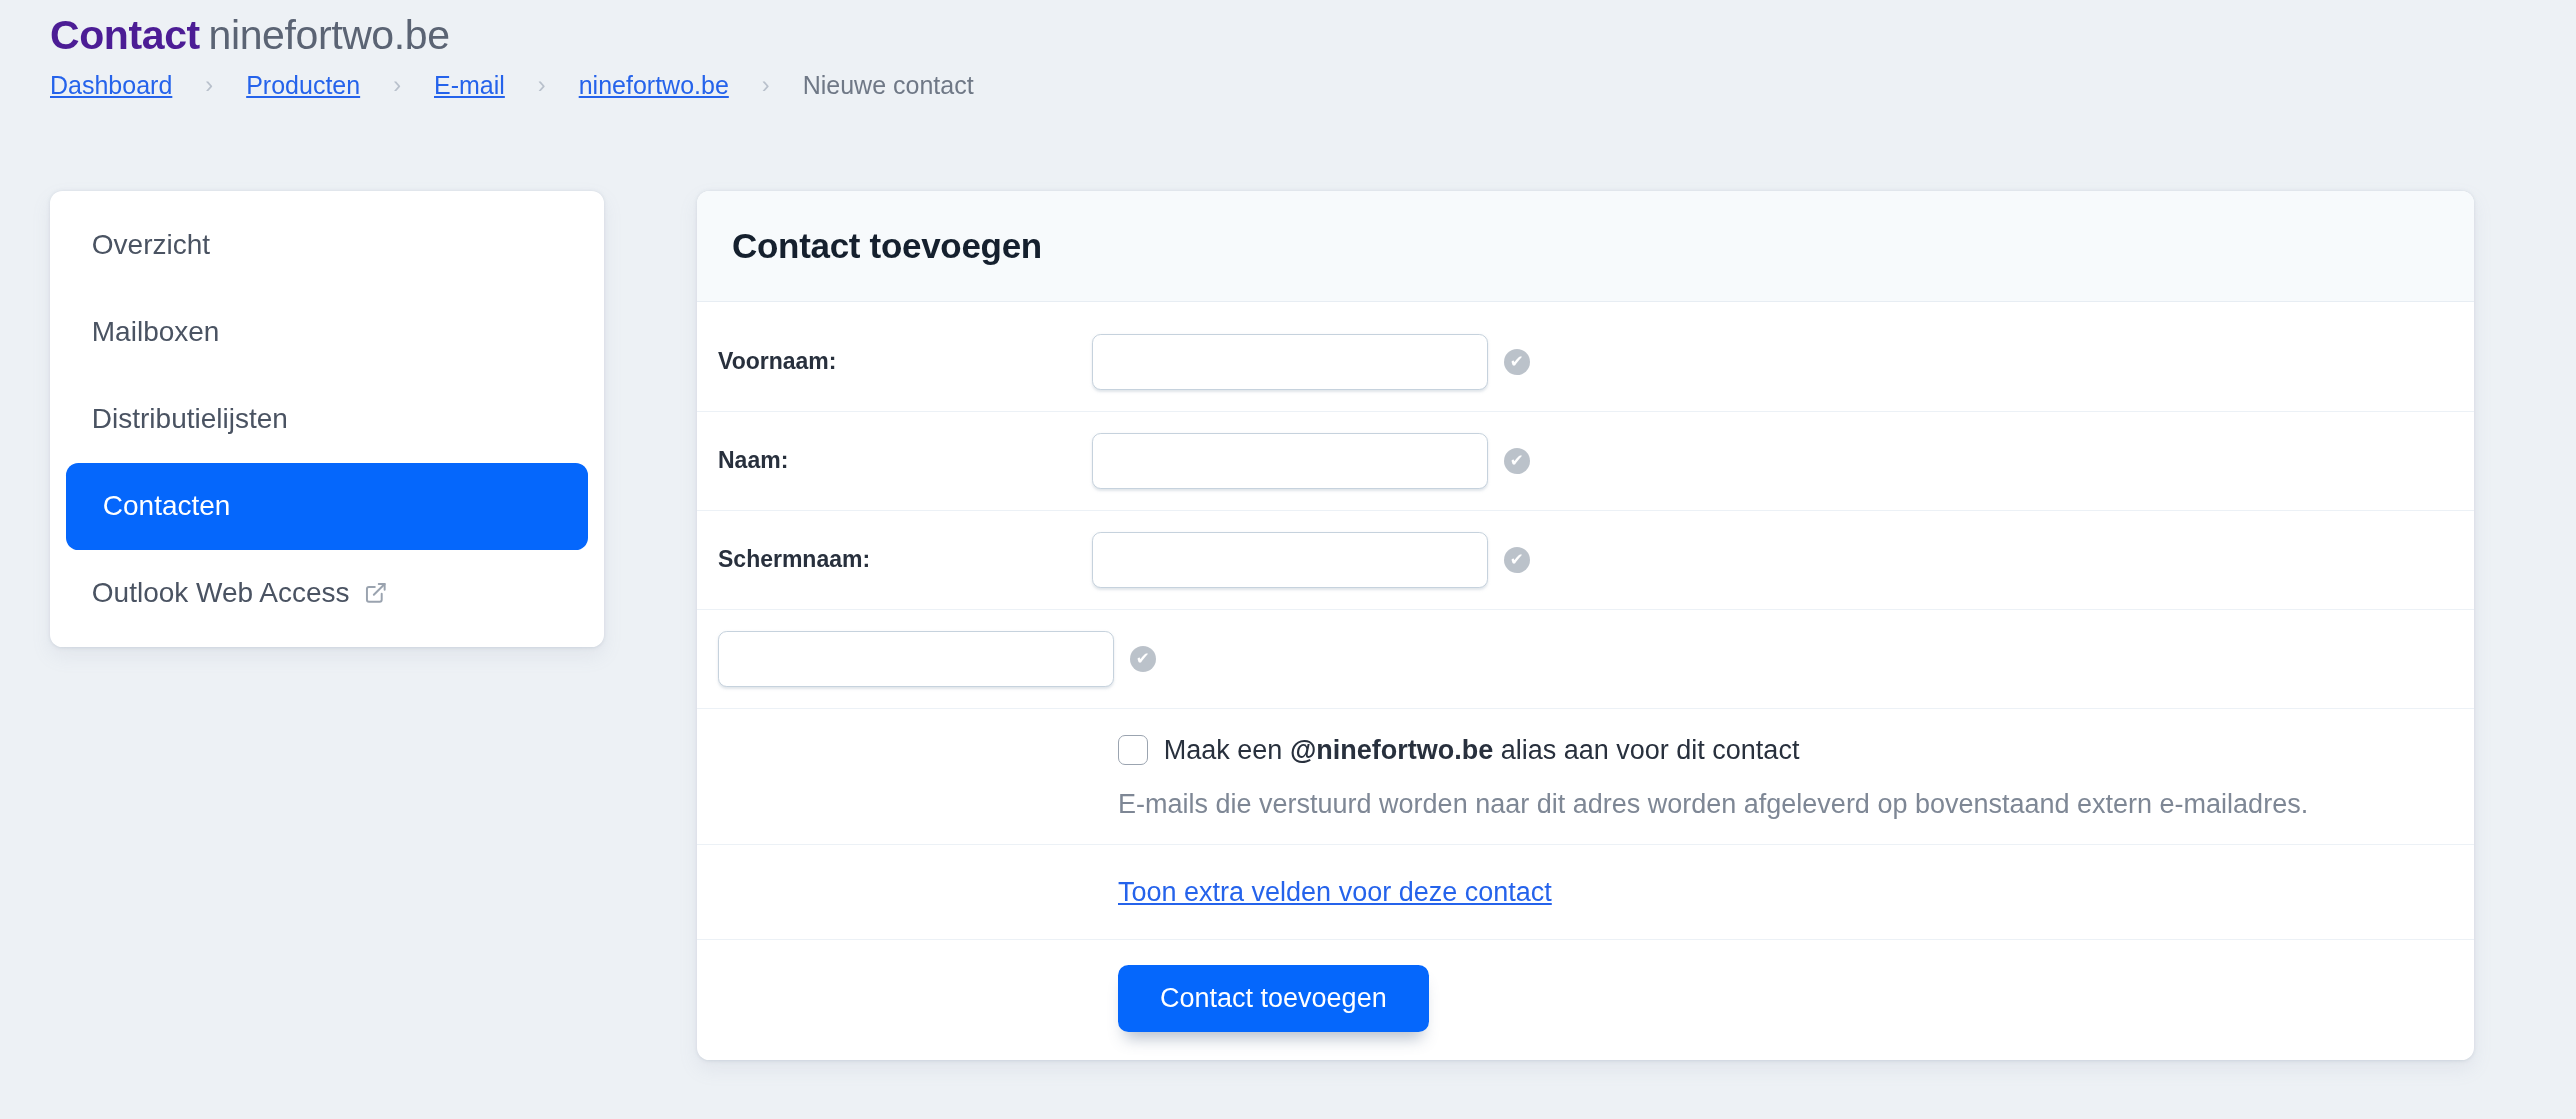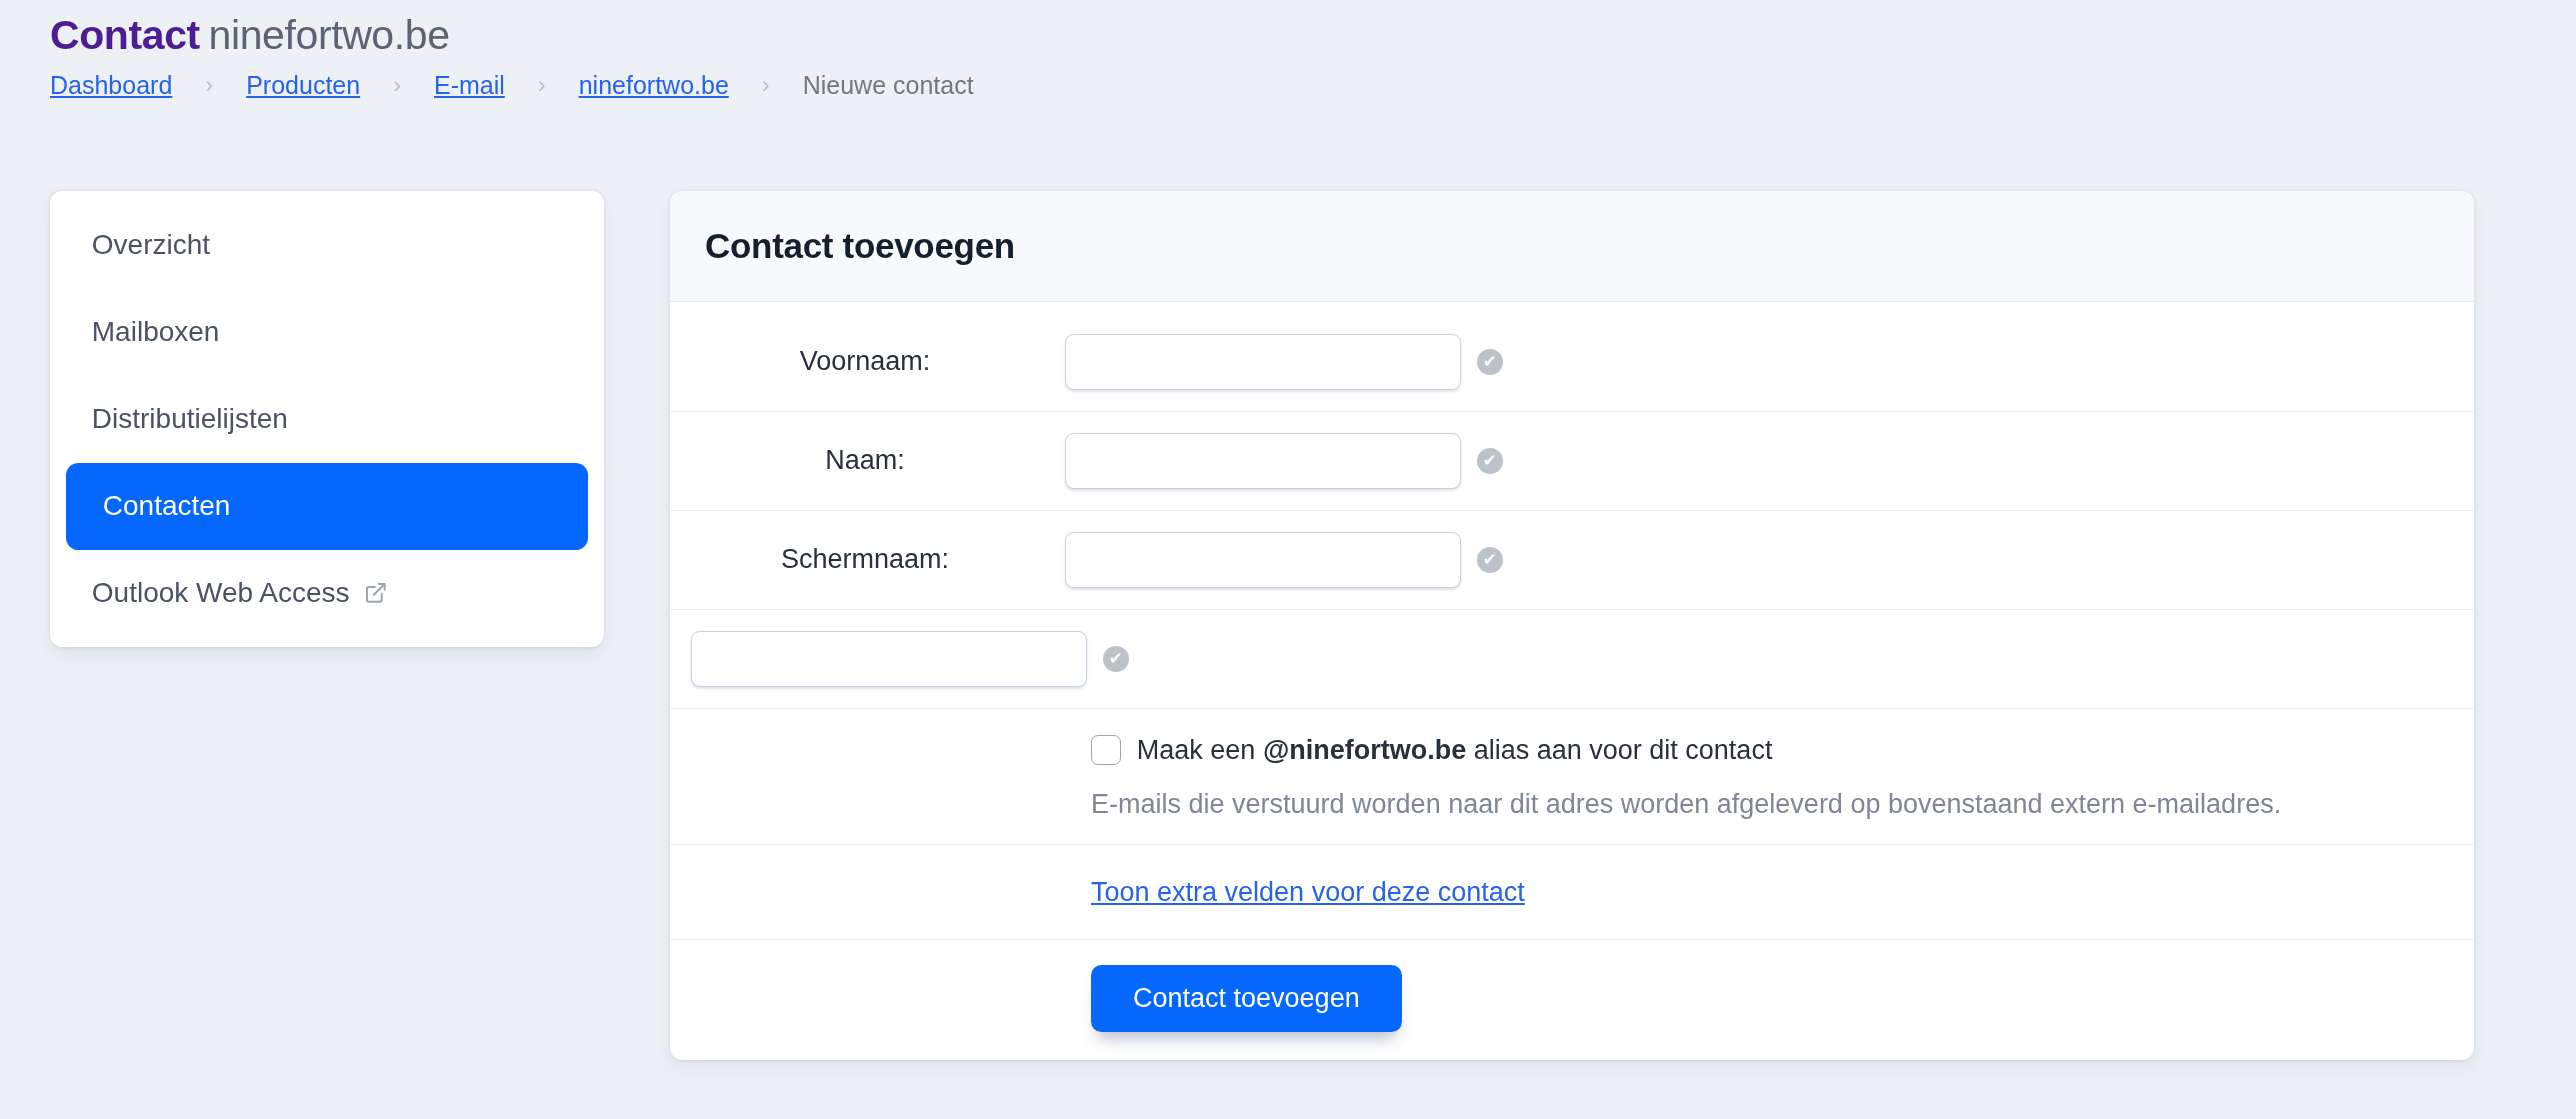--- a/index.html
+++ b/index.html
@@ -16,21 +16,21 @@
   
   .page-title { margin: 0; font-size: 41px; line-height: 49px; letter-spacing: -0.4px; }
   .title-primary { font-weight: bold; color: #4c1d95; }
   .title-domain  { font-weight: 400; color: #5b6474; margin-left: 8.8px; }
   .breadcrumb { margin-top: 10.5px; font-size: 25px; line-height: 30px; display: flex; align-items: center; gap: 20px; }
   .breadcrumb a { color: #2563eb; text-decoration: underline; cursor: pointer; }
   .crumb-sep { color: #b9c1cc; font-size: 23.6px; margin: 0 13px; }
   .crumb-current { color: #6f7886; }
 
   
-  .content { display: flex; align-items: flex-start; gap: 66px; margin-top: 91px; }
+  .content { display: flex; align-items: flex-start; gap: 93px; margin-top: 91px; }
 
   .card {
     background: #ffffff; border-radius: 12.3px;
     box-shadow: 0 0.9px 3.5px rgba(140,152,170,.25), 0 8.8px 19px rgba(140,152,170,.12);
   }
 
   
   .sidebar { width: 554px; padding: 10.5px 15.8px; flex-shrink: 0; }
   .nav-item {
     height: 87px; display: flex; align-items: center;
@@ -41,21 +41,21 @@
   .ext-icon { margin-left: 14px; display: inline-flex; }
 
   
   .panel { flex: 1; overflow: hidden; }
   .panel-header { background: #f7fafc; border-bottom: 1.8px solid #e7edf3; padding: 35px 35px; }
   .panel-title { margin: 0; font-size: 35px; font-weight: bold; color: #15202e; letter-spacing: -0.3px; }
 
   .form-row { display: flex; align-items: center; padding: 21px 21px; border-bottom: 1.8px solid #ecf1f6; }
   .form-row.first { padding-top: 31.5px; }
   .form-row.last { border-bottom: none; }
-  .field-label { width: 374px; text-align: center; padding-right: 26px; font-size: 27px; color: #28303d; flex-shrink: 0; }
+  .field-label { width: 374px; text-align: left; padding-right: 26px; font-size: 23px; color: #28303d; flex-shrink: 0; font-weight: bold; }
   .text-input {
     width: 396px; height: 56px; background: #fff;
     border: 1.8px solid #c6d2dd; border-radius: 8.8px;
     box-shadow: 0 1.8px 2.6px rgba(165,180,196,.35);
     font-size: 26px; padding: 0 15.8px; outline: none;
     font-family: "Liberation Sans", sans-serif;
   }
   .check-icon {
     width: 26px; height: 26px; border-radius: 50%;
     background: #b6bdc6; color: #ffffff; font-size: 16.6px;

